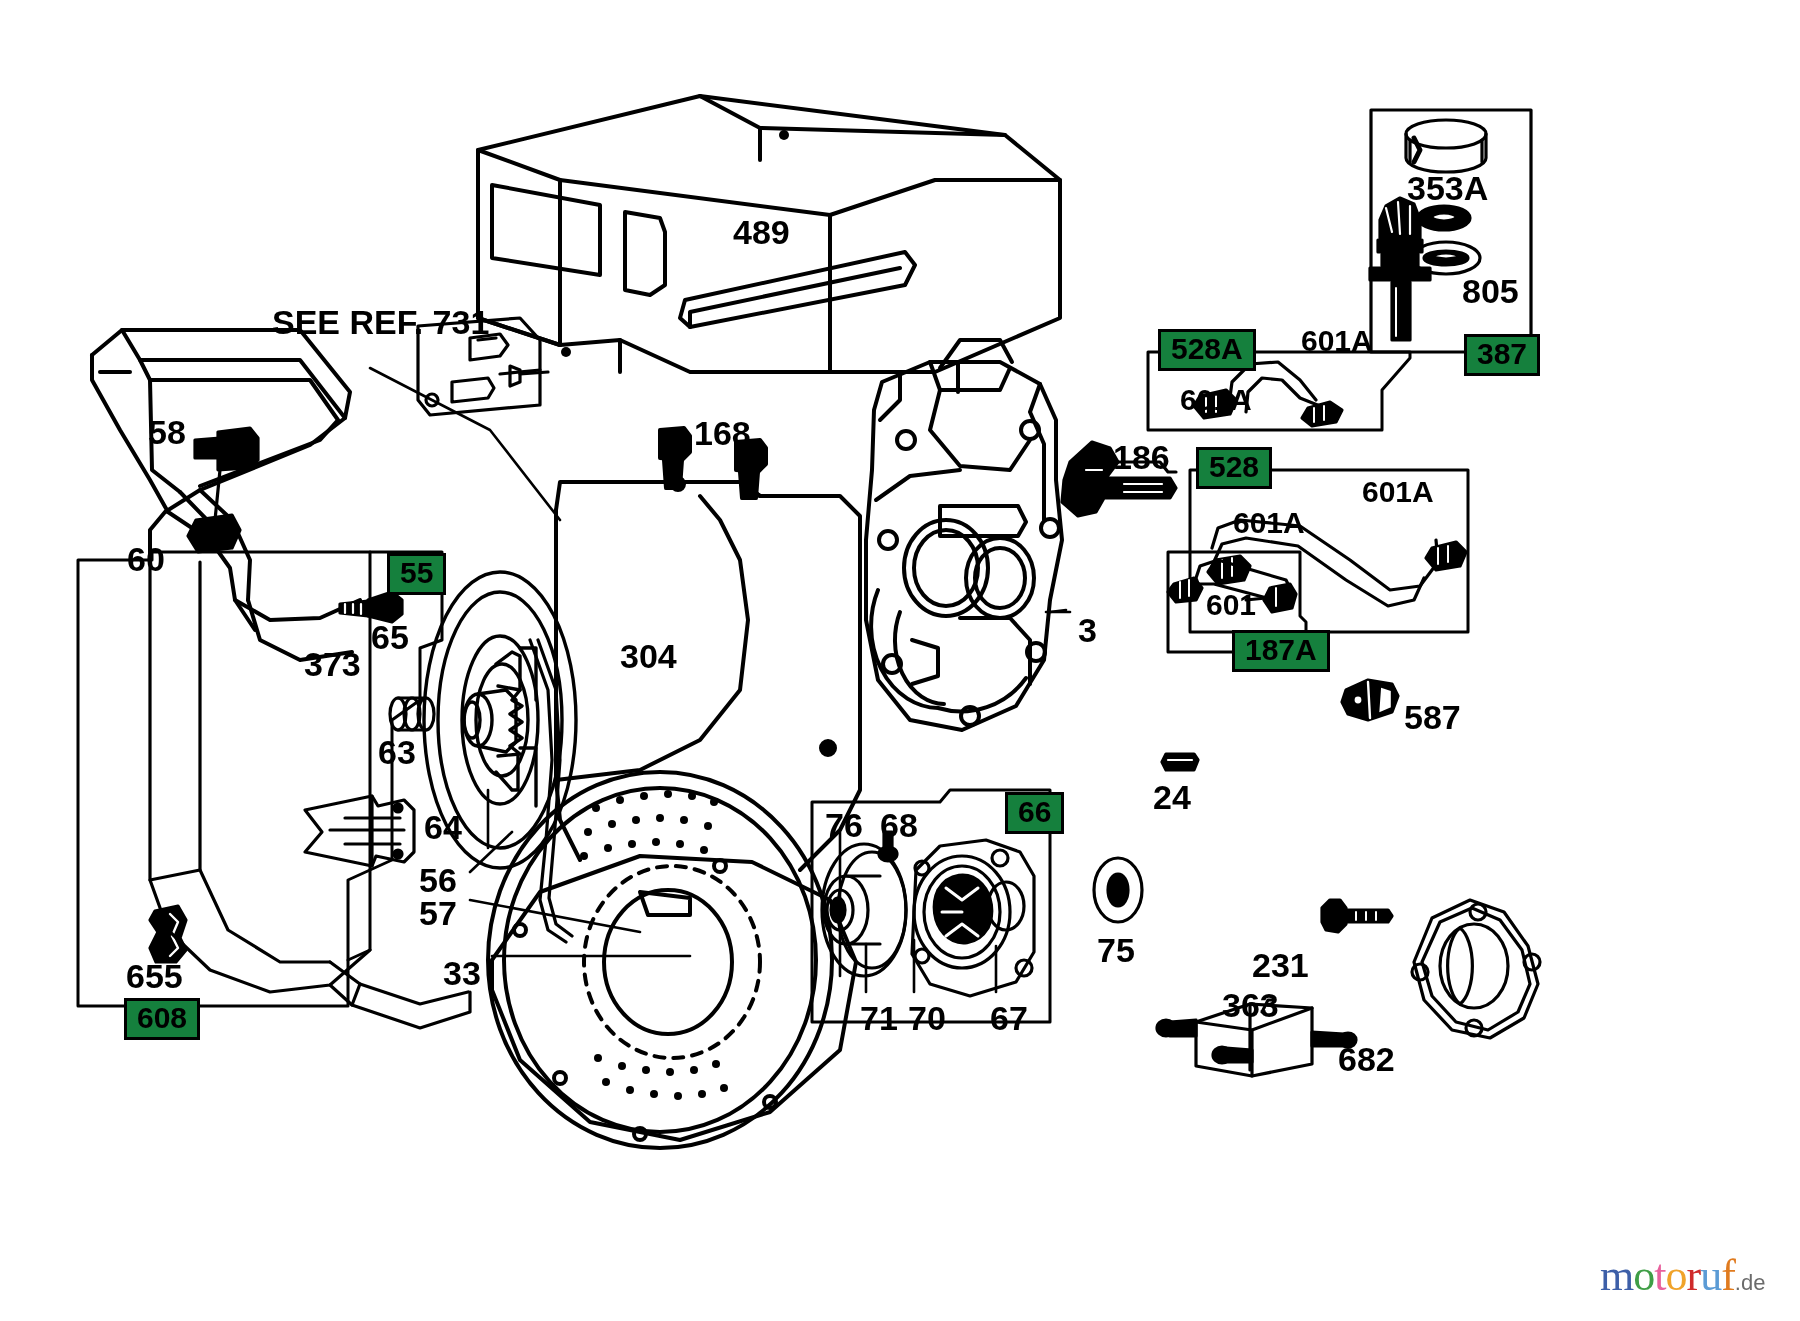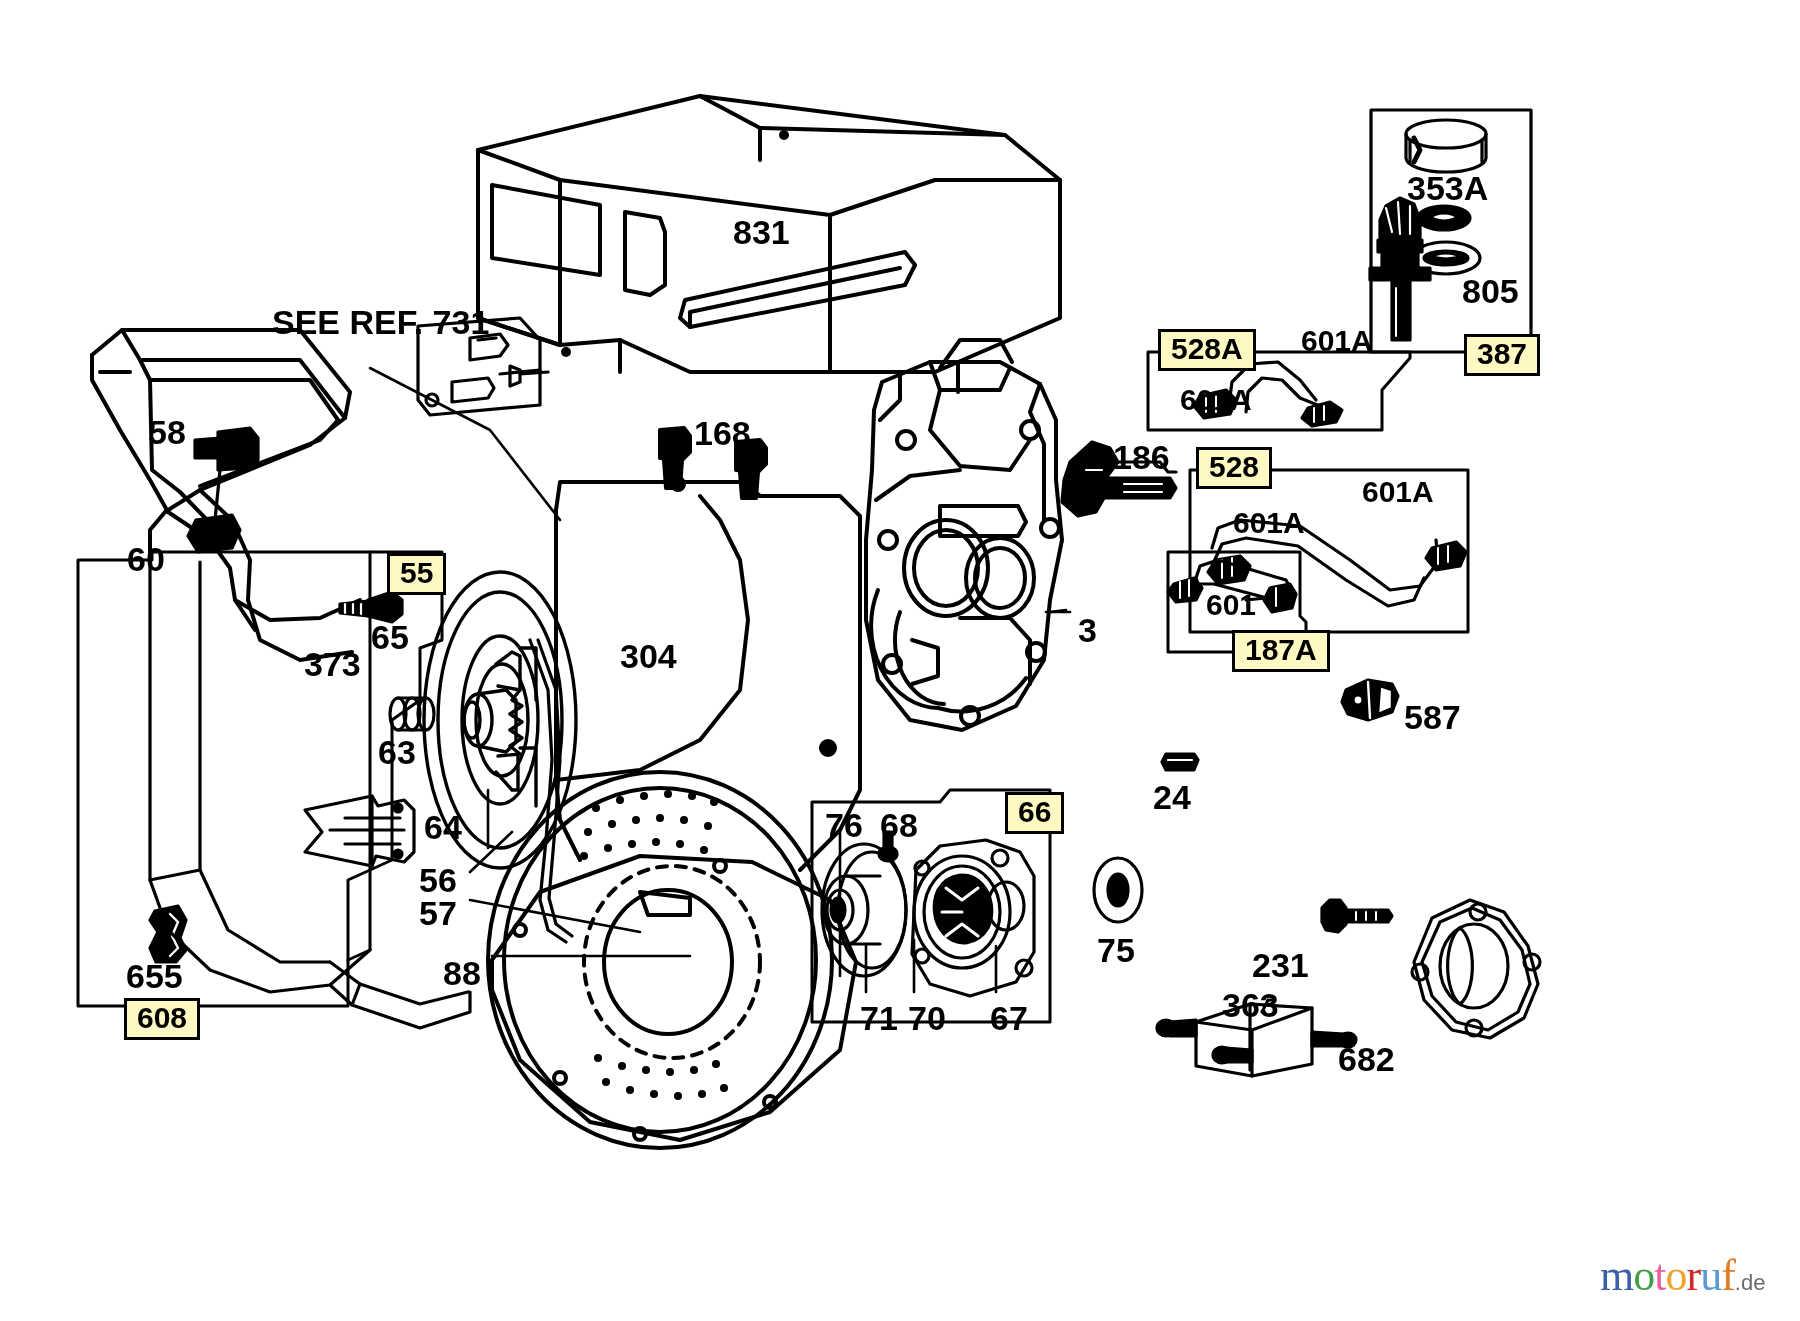--- a/index.html
+++ b/index.html
@@ -2,21 +2,21 @@
 <html><head>
 <meta charset="utf-8">
 <style>
   html,body{margin:0;padding:0;background:#ffffff;}
   body{font-family:"Liberation Sans",sans-serif;}
   #stage{position:relative;width:1800px;height:1321px;background:#fff;overflow:hidden;}
   svg.layer{position:absolute;left:0;top:0;width:1800px;height:1321px;}
   .lbl{position:absolute;font-family:"Liberation Sans",sans-serif;font-weight:bold;color:#000;white-space:nowrap;line-height:1;}
   .lbl.s34{font-size:34px;}
   .lbl.s30{font-size:30px;}
-  .boxlbl{position:absolute;border:3px solid #000;background:#fef9c3;font-weight:bold;font-size:30px;
+  .boxlbl{position:absolute;border:3px solid #000;background:#15803d;font-weight:bold;font-size:30px;
           padding:2px 10px 4px 10px;line-height:1;color:#000;font-family:"Liberation Sans",sans-serif;white-space:nowrap;}
   .wm{position:absolute;font-family:"Liberation Serif",serif;font-size:44px;letter-spacing:-1px;}
   .wm span{display:inline-block;}
   .wm .de{font-size:22px;color:#6b6b6b;font-family:"Liberation Sans",sans-serif;letter-spacing:0;}
 </style>
 </head>
 <body>
 
 <div id="stage">
 
@@ -372,30 +372,30 @@
         <path d="M1262 1012 L1268 1000 L1274 1000" stroke-width="3"></path>
       </g>
 
       <path d="M1070 612 L1046 612" stroke-width="2.6"></path>
 
     </g>
   </svg>
 
   <div class="lbl s34" style="left:272px;top:305px;">SEE REF. 731</div>
 
-  <div class="lbl s34" style="left:733px;top:215px;">831</div>
+  <div class="lbl s34" style="left:733px;top:215px;">489</div>
   <div class="lbl s34" style="left:148px;top:415px;">58</div>
   <div class="lbl s34" style="left:127px;top:542px;">60</div>
   <div class="lbl s34" style="left:304px;top:647px;">373</div>
   <div class="lbl s34" style="left:371px;top:620px;">65</div>
   <div class="lbl s34" style="left:378px;top:735px;">63</div>
   <div class="lbl s34" style="left:424px;top:810px;">64</div>
   <div class="lbl s34" style="left:419px;top:863px;">56</div>
   <div class="lbl s34" style="left:419px;top:896px;">57</div>
-  <div class="lbl s34" style="left:443px;top:956px;">88</div>
+  <div class="lbl s34" style="left:443px;top:956px;">33</div>
   <div class="lbl s34" style="left:126px;top:959px;">655</div>
   <div class="lbl s34" style="left:694px;top:416px;">168</div>
   <div class="lbl s34" style="left:620px;top:639px;">304</div>
   <div class="lbl s34" style="left:1078px;top:613px;">3</div>
   <div class="lbl s34" style="left:1113px;top:440px;">186</div>
 
   <div class="lbl s30" style="left:1180px;top:385px;">601A</div>
   <div class="lbl s30" style="left:1301px;top:326px;">601A</div>
   <div class="lbl s30" style="left:1233px;top:508px;">601A</div>
   <div class="lbl s30" style="left:1362px;top:477px;">601A</div>

